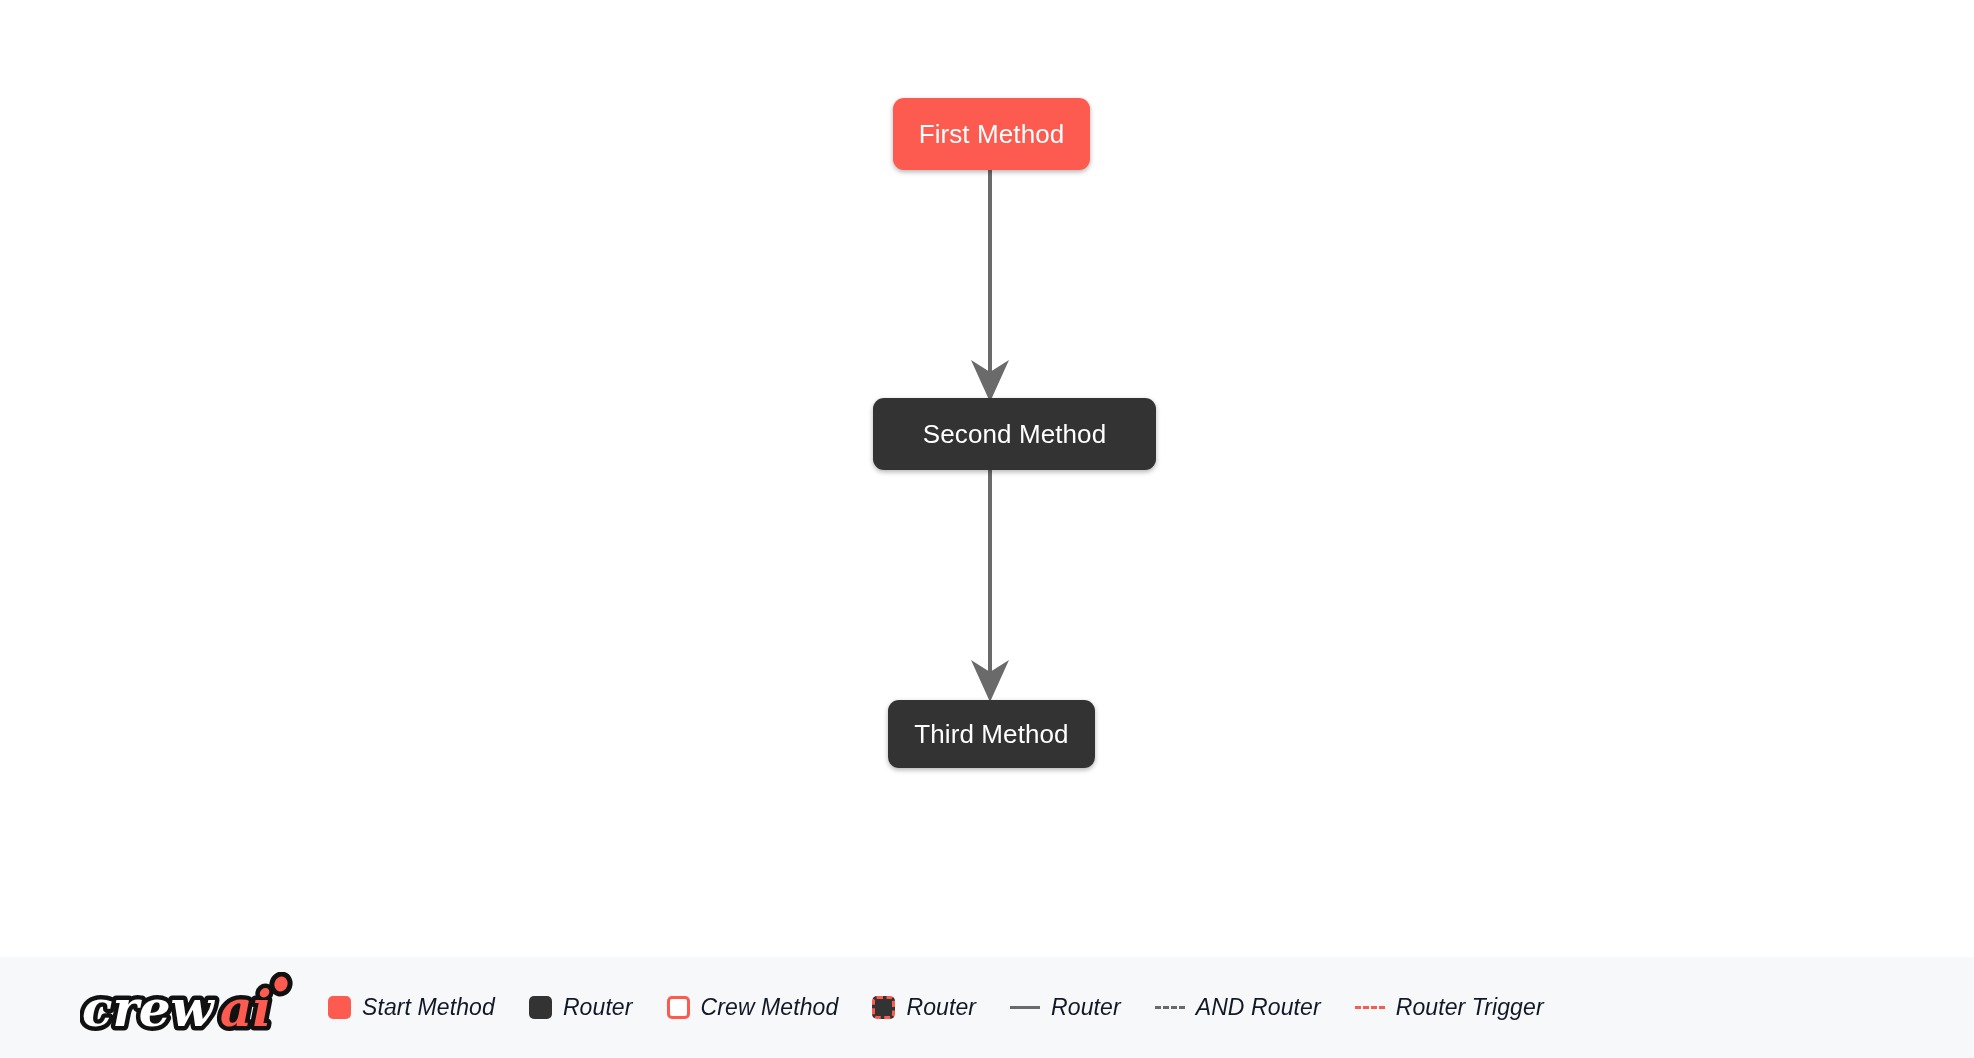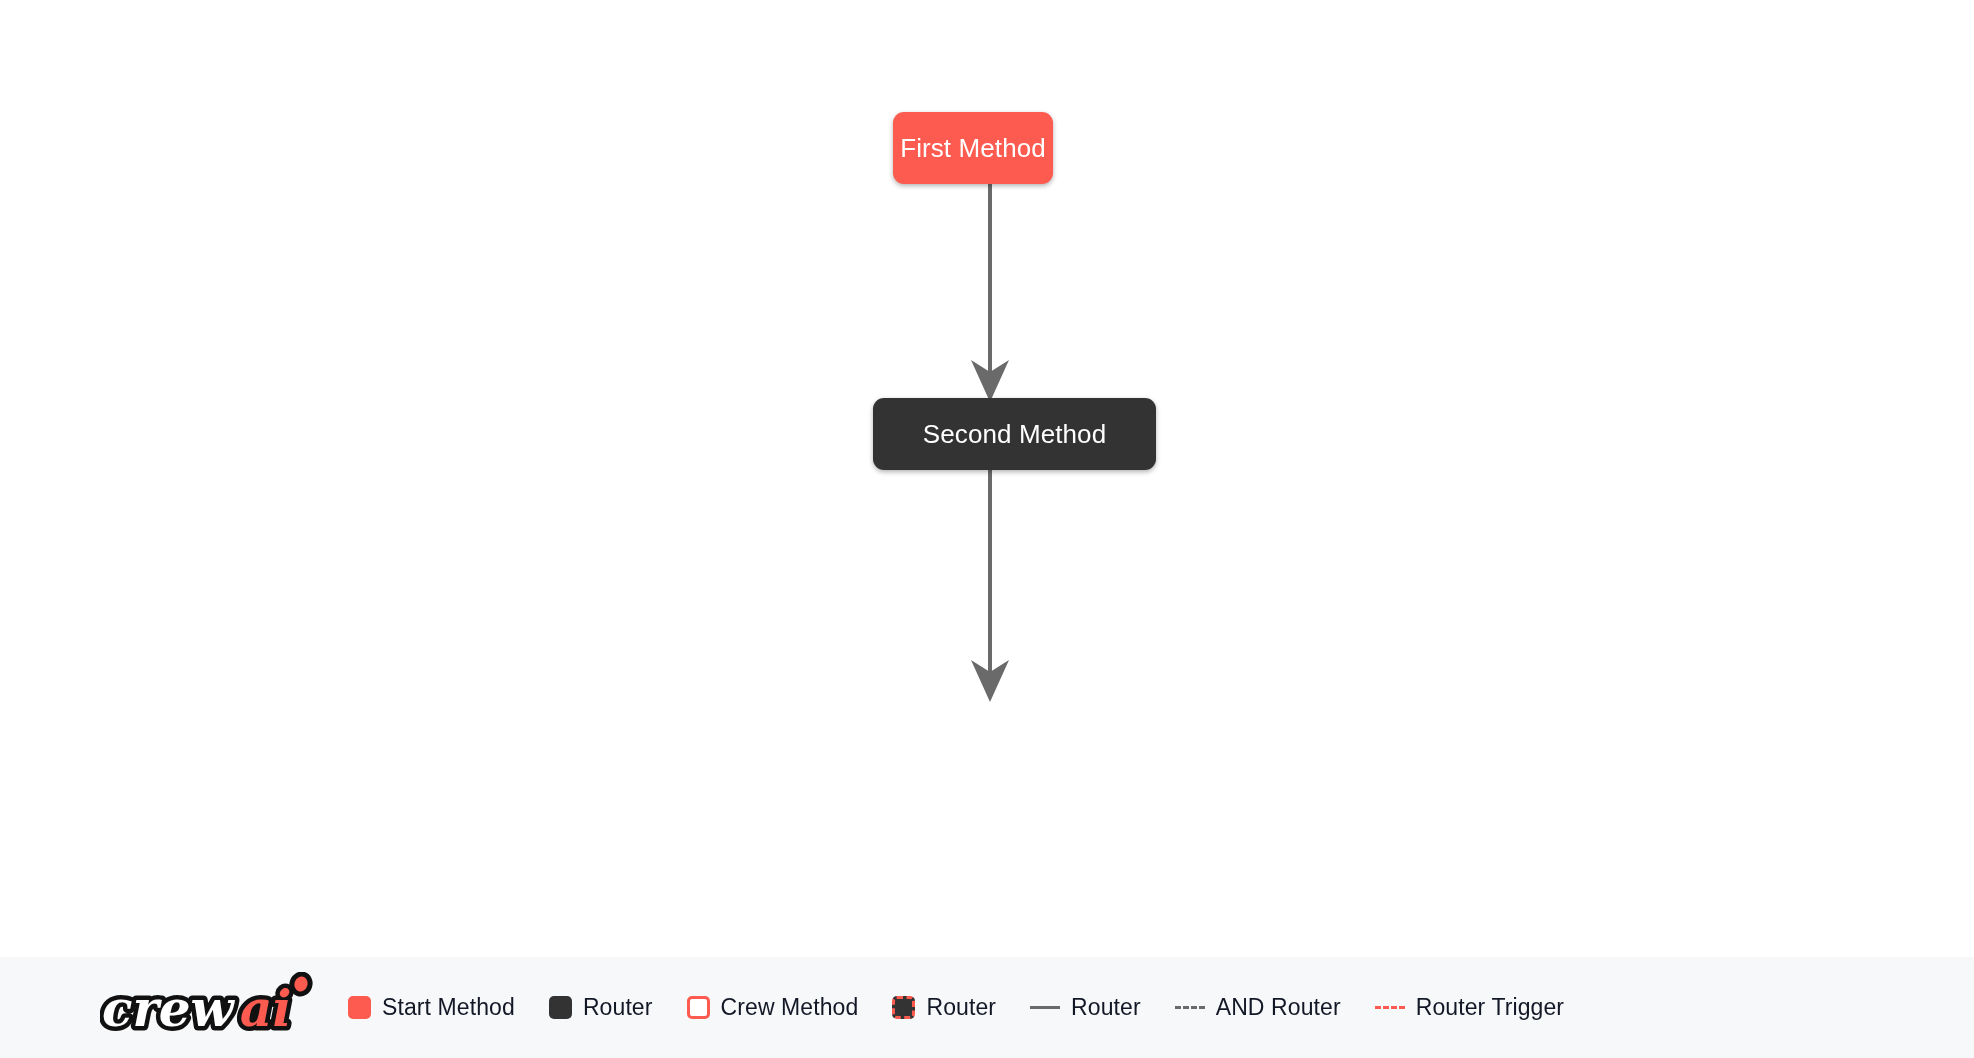--- a/index.html
+++ b/index.html
@@ -55,50 +55,51 @@
   .flow-node.start-node {
     background: #fd5a50;
     box-shadow: 0 2px 5px rgba(0, 0, 0, 0.30);
   }
 
   .flow-node.method-node {
     background: #333333;
     box-shadow: 0 2px 5px rgba(0, 0, 0, 0.30);
   }
 
-  #node-first  { left: 893px; top: 112px;  width: 160px; height: 72px; }
+  #node-first  { left: 893px; top: 98px;  width: 197px; height: 72px; }
   #node-second { left: 873px; top: 398px; width: 283px; height: 72px; }
   #node-third  { left: 888px; top: 700px; width: 207px; height: 68px; }
 
   
   #legend-bar {
     position: absolute;
     left: 0;
     top: 957px;
     width: 1974px;
     height: 101px;
     background: #f7f8fa;
     display: flex;
     align-items: center;
     box-sizing: border-box;
-    padding-left: 100px;
+    padding-left: 80px;
   }
 
   #legend-logo {
     width: 222px;
     height: 72px;
     margin-right: 26px;
     flex: 0 0 auto;
     display: block;
   }
 
   #legend-items {
     display: flex;
     align-items: center;
     gap: 34px;
+    font-style: italic;
   }
 
   .legend-item {
     display: flex;
     align-items: center;
     gap: 11px;
     white-space: nowrap;
   }
 
   .legend-label {
@@ -148,20 +149,23 @@
   </svg>
 
   <div id="node-first" class="flow-node start-node">
     <span>First Method</span>
   </div>
 
   <div id="node-second" class="flow-node method-node">
     <span>Second Method</span>
   </div>
 
+  <div id="node-third" class="flow-node method-node">
+    <span>Third Method</span>
+  </div>
 
 </div>
 
 <div id="legend-bar">
 
   <svg id="legend-logo" viewBox="0 0 222 72">
     <text x="2" y="54" font-family="'DejaVu Serif', serif" font-size="50" font-weight="bold" font-style="italic" fill="#ffffff" stroke="#111111" stroke-width="9" stroke-linejoin="round" paint-order="stroke">crew</text>
     <text x="140" y="54" font-family="'DejaVu Serif', serif" font-size="50" font-weight="bold" font-style="italic" fill="#fd5a50" stroke="#111111" stroke-width="9" stroke-linejoin="round" paint-order="stroke">ai</text>
     <ellipse cx="201" cy="12" rx="9" ry="10" fill="#fd5a50" stroke="#111111" stroke-width="5" transform="rotate(18 201 12)"></ellipse>
   </svg>

